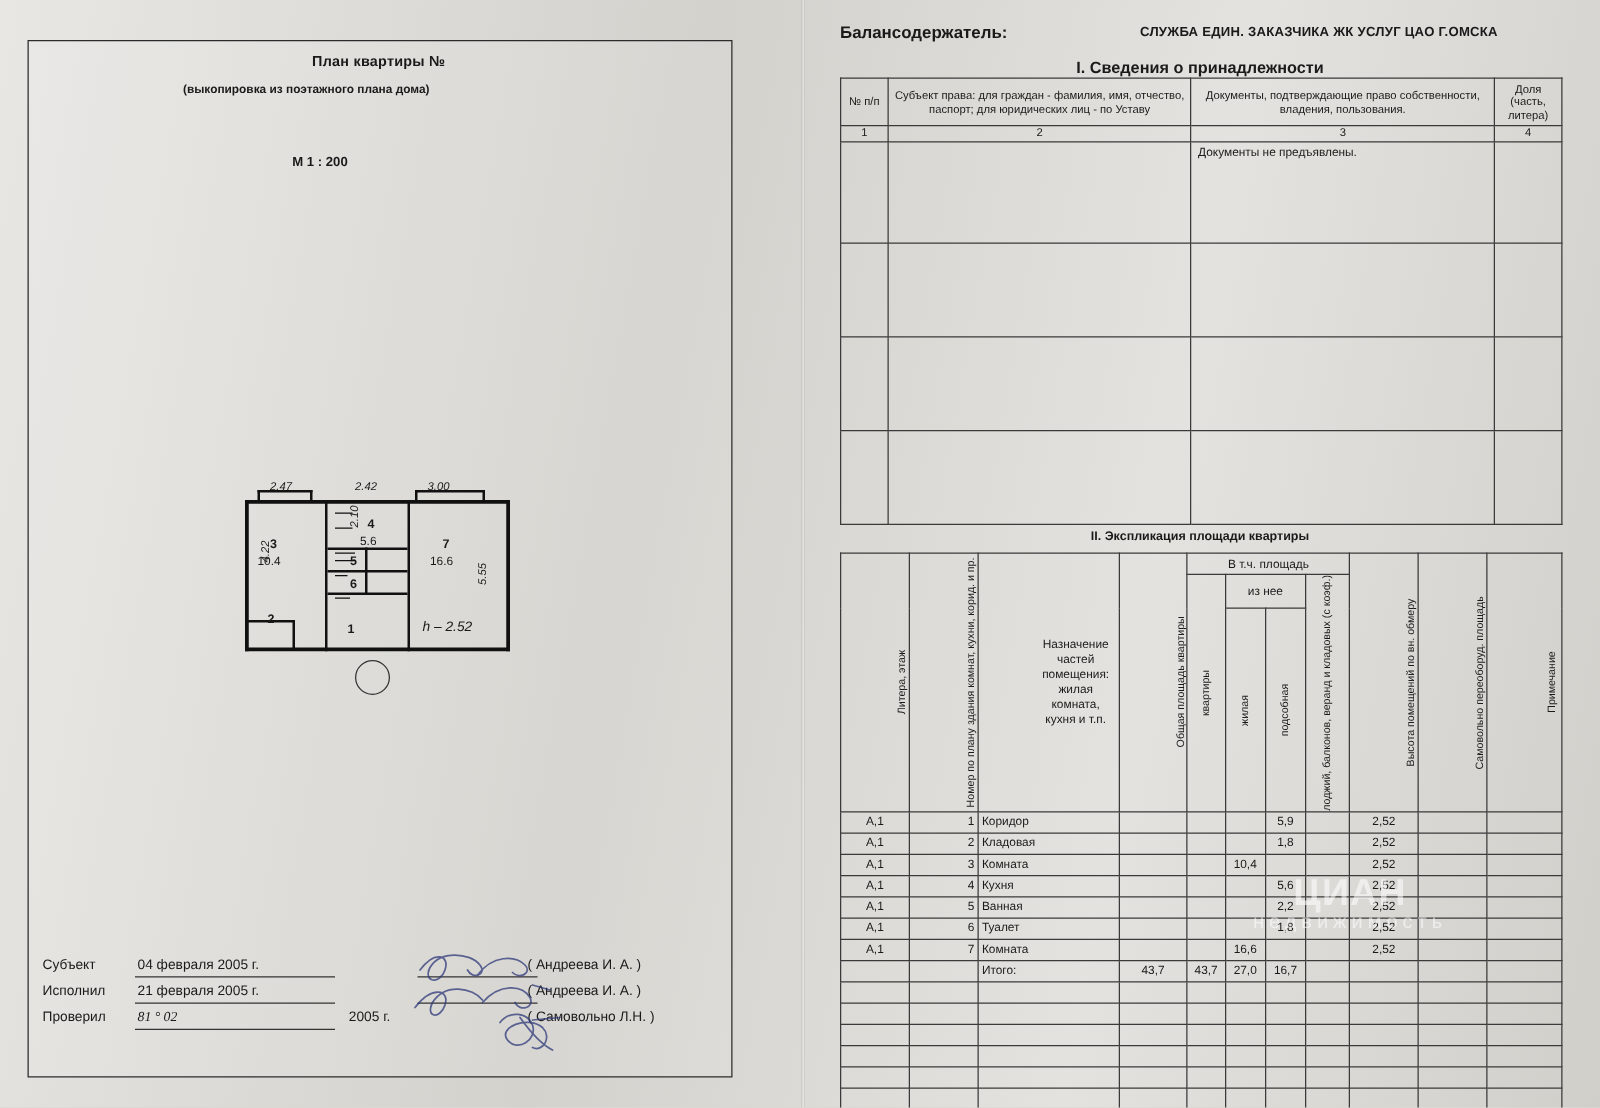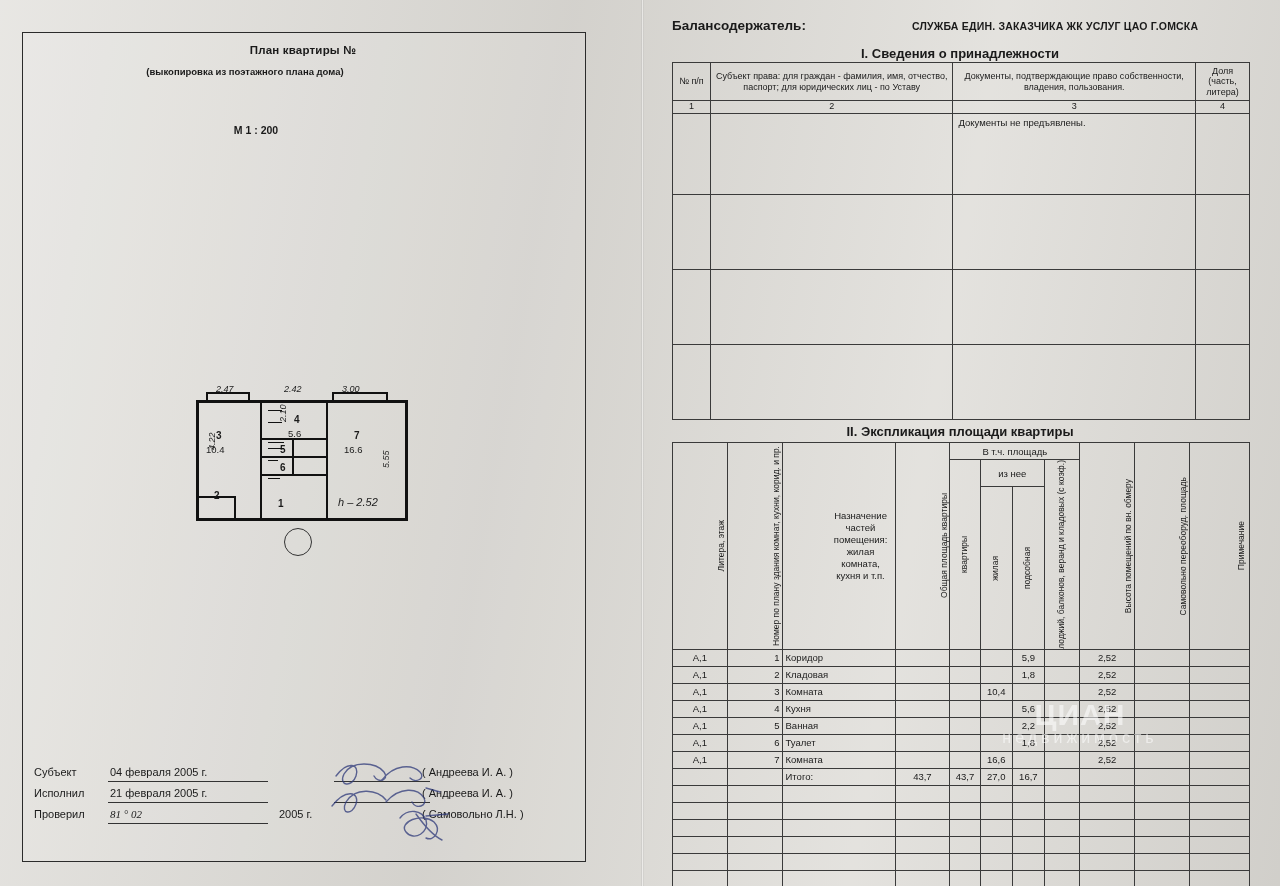--- a/index.html
+++ b/index.html
@@ -60,21 +60,21 @@
   .sign-line2{position:absolute;left:300px;top:17px;width:96px;border-bottom:1px solid #333;}
   .sign-name{position:absolute;left:388px;top:2px;}
   .sign-year{position:absolute;left:245px;top:2px;}
   .scribble{position:absolute;left:296px;top:-6px;opacity:.75;}
   .hand{font-family:"Liberation Serif", serif;font-style:italic;}
 
   
   .bal-label{position:absolute;left:672px;top:18px;font-size:13.5px;font-weight:bold;}
   .bal-value{position:absolute;left:912px;top:20px;font-size:10.5px;font-weight:bold;letter-spacing:.2px;}
   .sec1-title{position:absolute;left:666px;top:46px;width:588px;text-align:center;font-size:13px;font-weight:bold;}
-  .sec2-title{position:absolute;left:666px;top:424px;width:588px;text-align:center;font-size:13px;font-weight:bold;}
+  .sec2-title{position:absolute;left:666px;top:424px;width:588px;text-align:center;font-size:10px;font-weight:bold;}
 
   table{border-collapse:collapse;position:absolute;}
   table td,table th{border:1px solid #3a3a3a;font-size:9px;font-weight:normal;padding:0;}
   
   #t1{left:672px;top:62px;width:578px;}
   #t1 th{font-size:9px;padding:3px 4px;vertical-align:middle;text-align:center;line-height:1.15;}
   #t1 td{height:74px;vertical-align:top;}
   #t1 .numrow td{height:12px;text-align:center;font-size:9px;}
   #t1 .docnote{font-size:9.5px;padding:3px 5px;vertical-align:top;}
   

